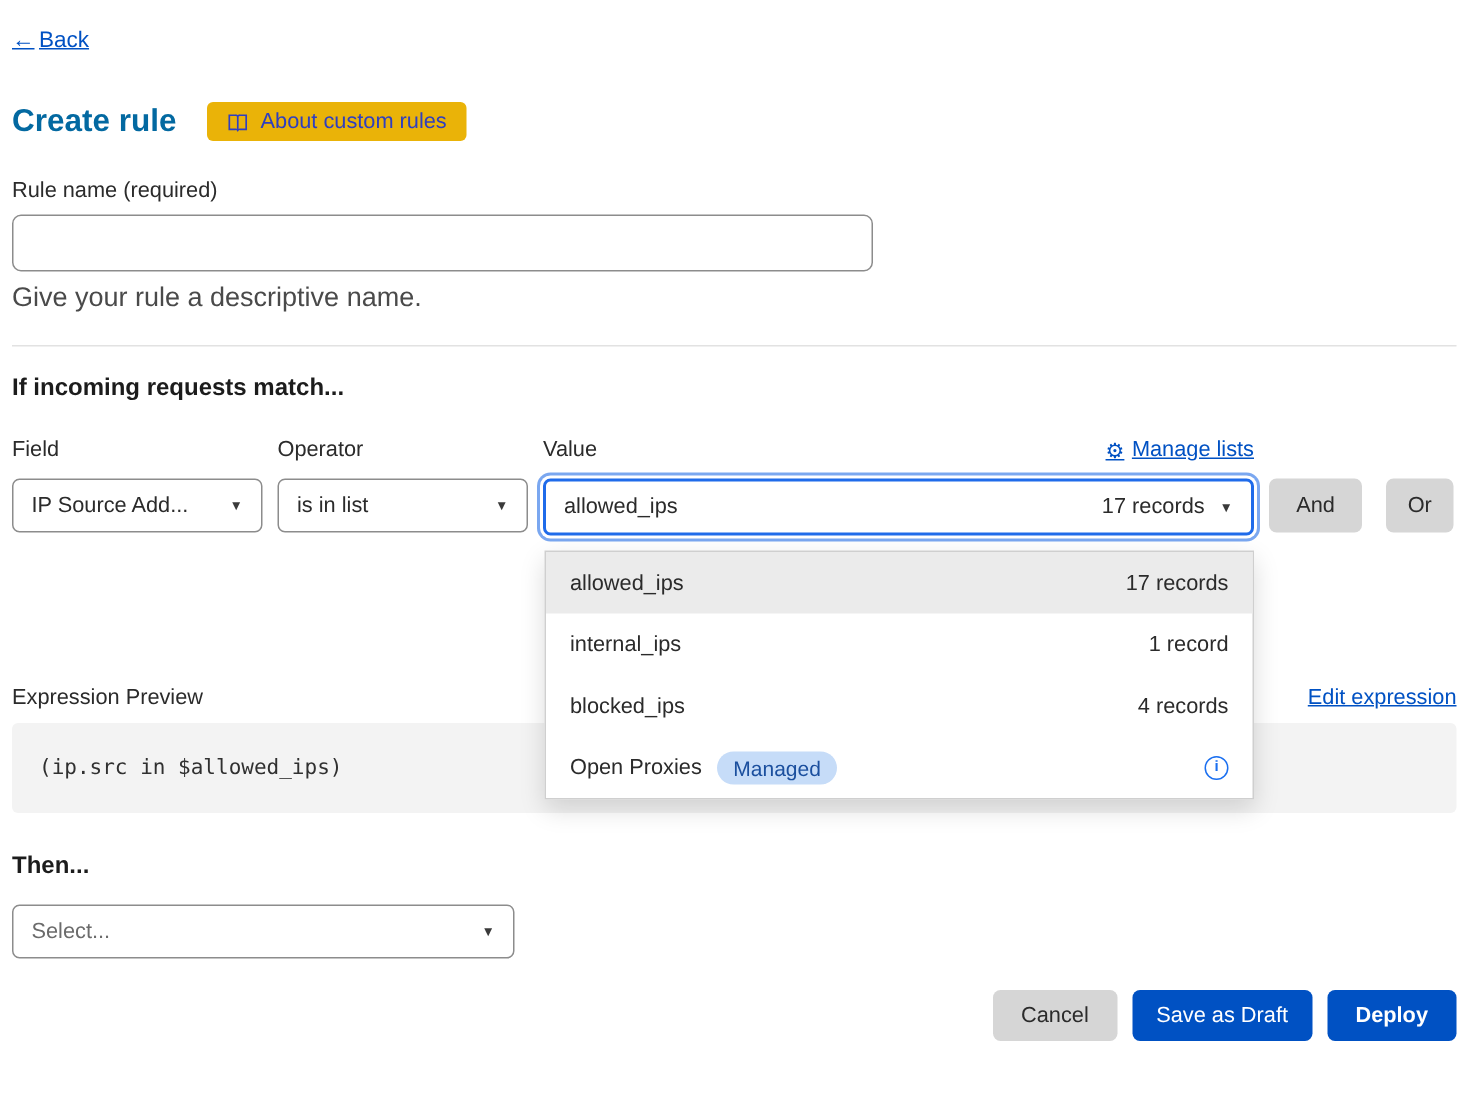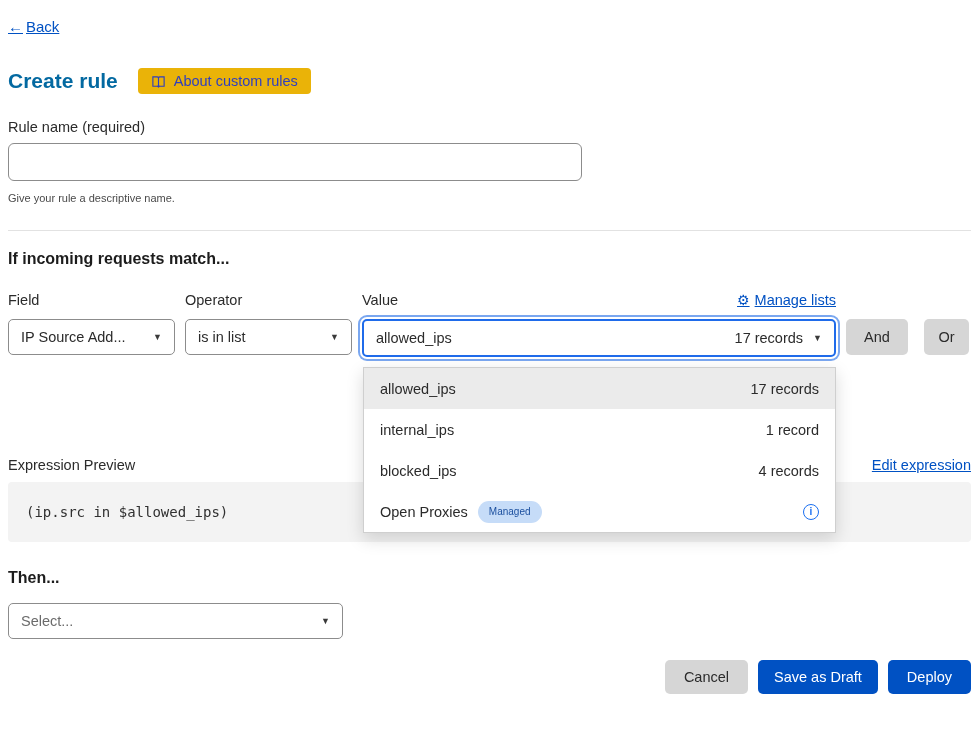--- a/index.html
+++ b/index.html
@@ -36,21 +36,21 @@
   .about-badge svg { display: block; }
 
   
   .field-label { display: block; font-size: 14.5px; color: #2b2b2b; line-height: 18px; margin-bottom: 7px; }
   .rule-name-input {
     width: 574px; height: 38px;
     border: 1px solid #8c8c8c; border-radius: 6px;
     font-family: "Liberation Sans", sans-serif; font-size: 14.5px;
     padding: 0 12px; margin-bottom: 8px; outline: none;
   }
-  .helper-text { font-size: 11px; color: #4a4a4a; line-height: 18px; margin-bottom: 23px; }
+  .helper-text { font-size: 18px; color: #4a4a4a; line-height: 18px; margin-bottom: 23px; }
 
   hr.divider { border: none; border-top: 1px solid #e2e2e2; margin: 0 0 18px 0; }
 
   .section-heading { font-size: 16px; font-weight: 700; color: #1c1c1c; line-height: 20px; margin-bottom: 22px; }
 
   
   .match-area { position: relative; margin-bottom: 99px; }
   .labels-row { display: flex; align-items: center; line-height: 18px; margin-bottom: 10px; }
   .col-field-label { width: 177px; }
   .col-operator-label { width: 177px; }
@@ -93,21 +93,21 @@
     z-index: 20;
   }
   .list-option {
     height: 41px; display: flex; align-items: center; justify-content: space-between;
     padding: 0 16px; cursor: pointer; font-size: 14.5px;
   }
   .list-option.selected { background: #ebebeb; }
   .list-option .left-part { display: flex; align-items: center; gap: 10px; }
   .managed-pill {
     background: #c6dcf8; color: #1b4f9e;
-    font-size: 10px; line-height: 16px;
+    font-size: 14px; line-height: 16px;
     padding: 3px 11px; border-radius: 12px;
   }
   .info-icon {
     width: 16px; height: 16px; border: 1.5px solid #1a6ff0; border-radius: 50%;
     color: #1a6ff0; font-size: 10px; font-weight: 700;
     display: inline-flex; align-items: center; justify-content: center;
     cursor: pointer;
   }
 
   
@@ -124,21 +124,21 @@
   .then-heading { margin-bottom: 15px; }
   .choose-action-label { margin-bottom: 8px; }
   .select-action { width: 335px; color: #6b6b6b; margin-bottom: 21px; }
 
   
   .footer { display: flex; justify-content: flex-end; gap: 10px; }
   .btn-footer { height: 34px; }
   .btn-primary { background: #0051c3; color: #ffffff; }
   .btn-cancel { padding: 0 19px; }
   .btn-save-draft { padding: 0 16px; }
-  .btn-deploy { padding: 12px 19px; }
+  .btn-deploy { padding: 12px 19px; font-weight: bold; }
 </style>
 </head>
 <body>
 
 <div class="page">
 
   <a class="back-link"><span class="arrow">←</span><span>Back</span></a>
 
   <div class="title-row">
     <h1 class="page-title">Create rule</h1>

